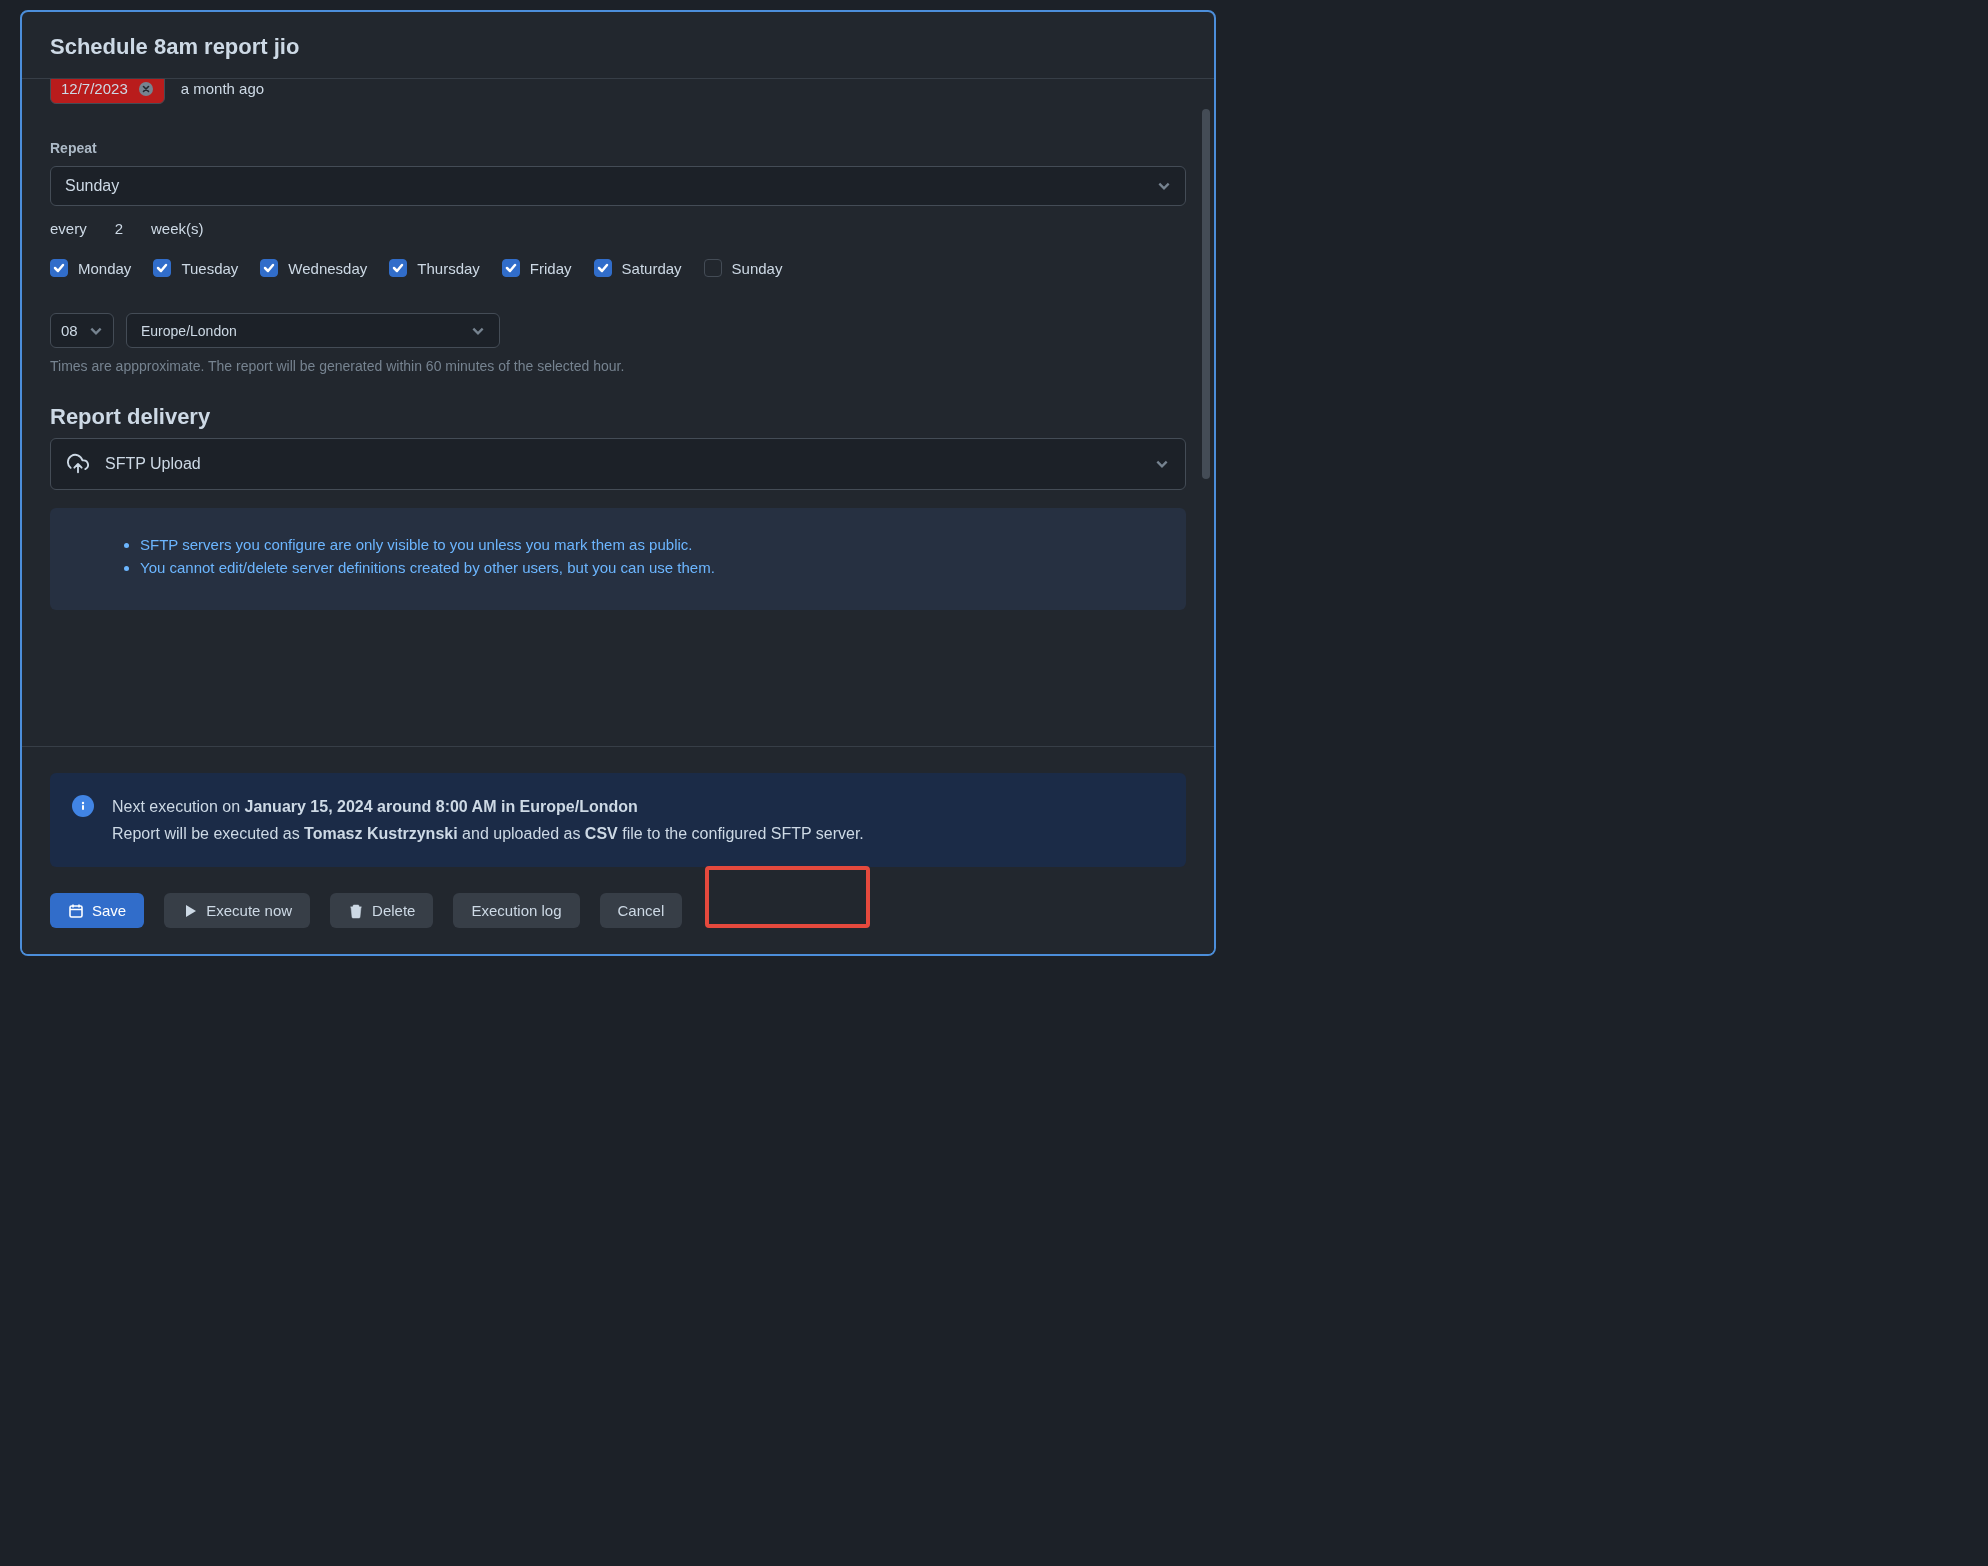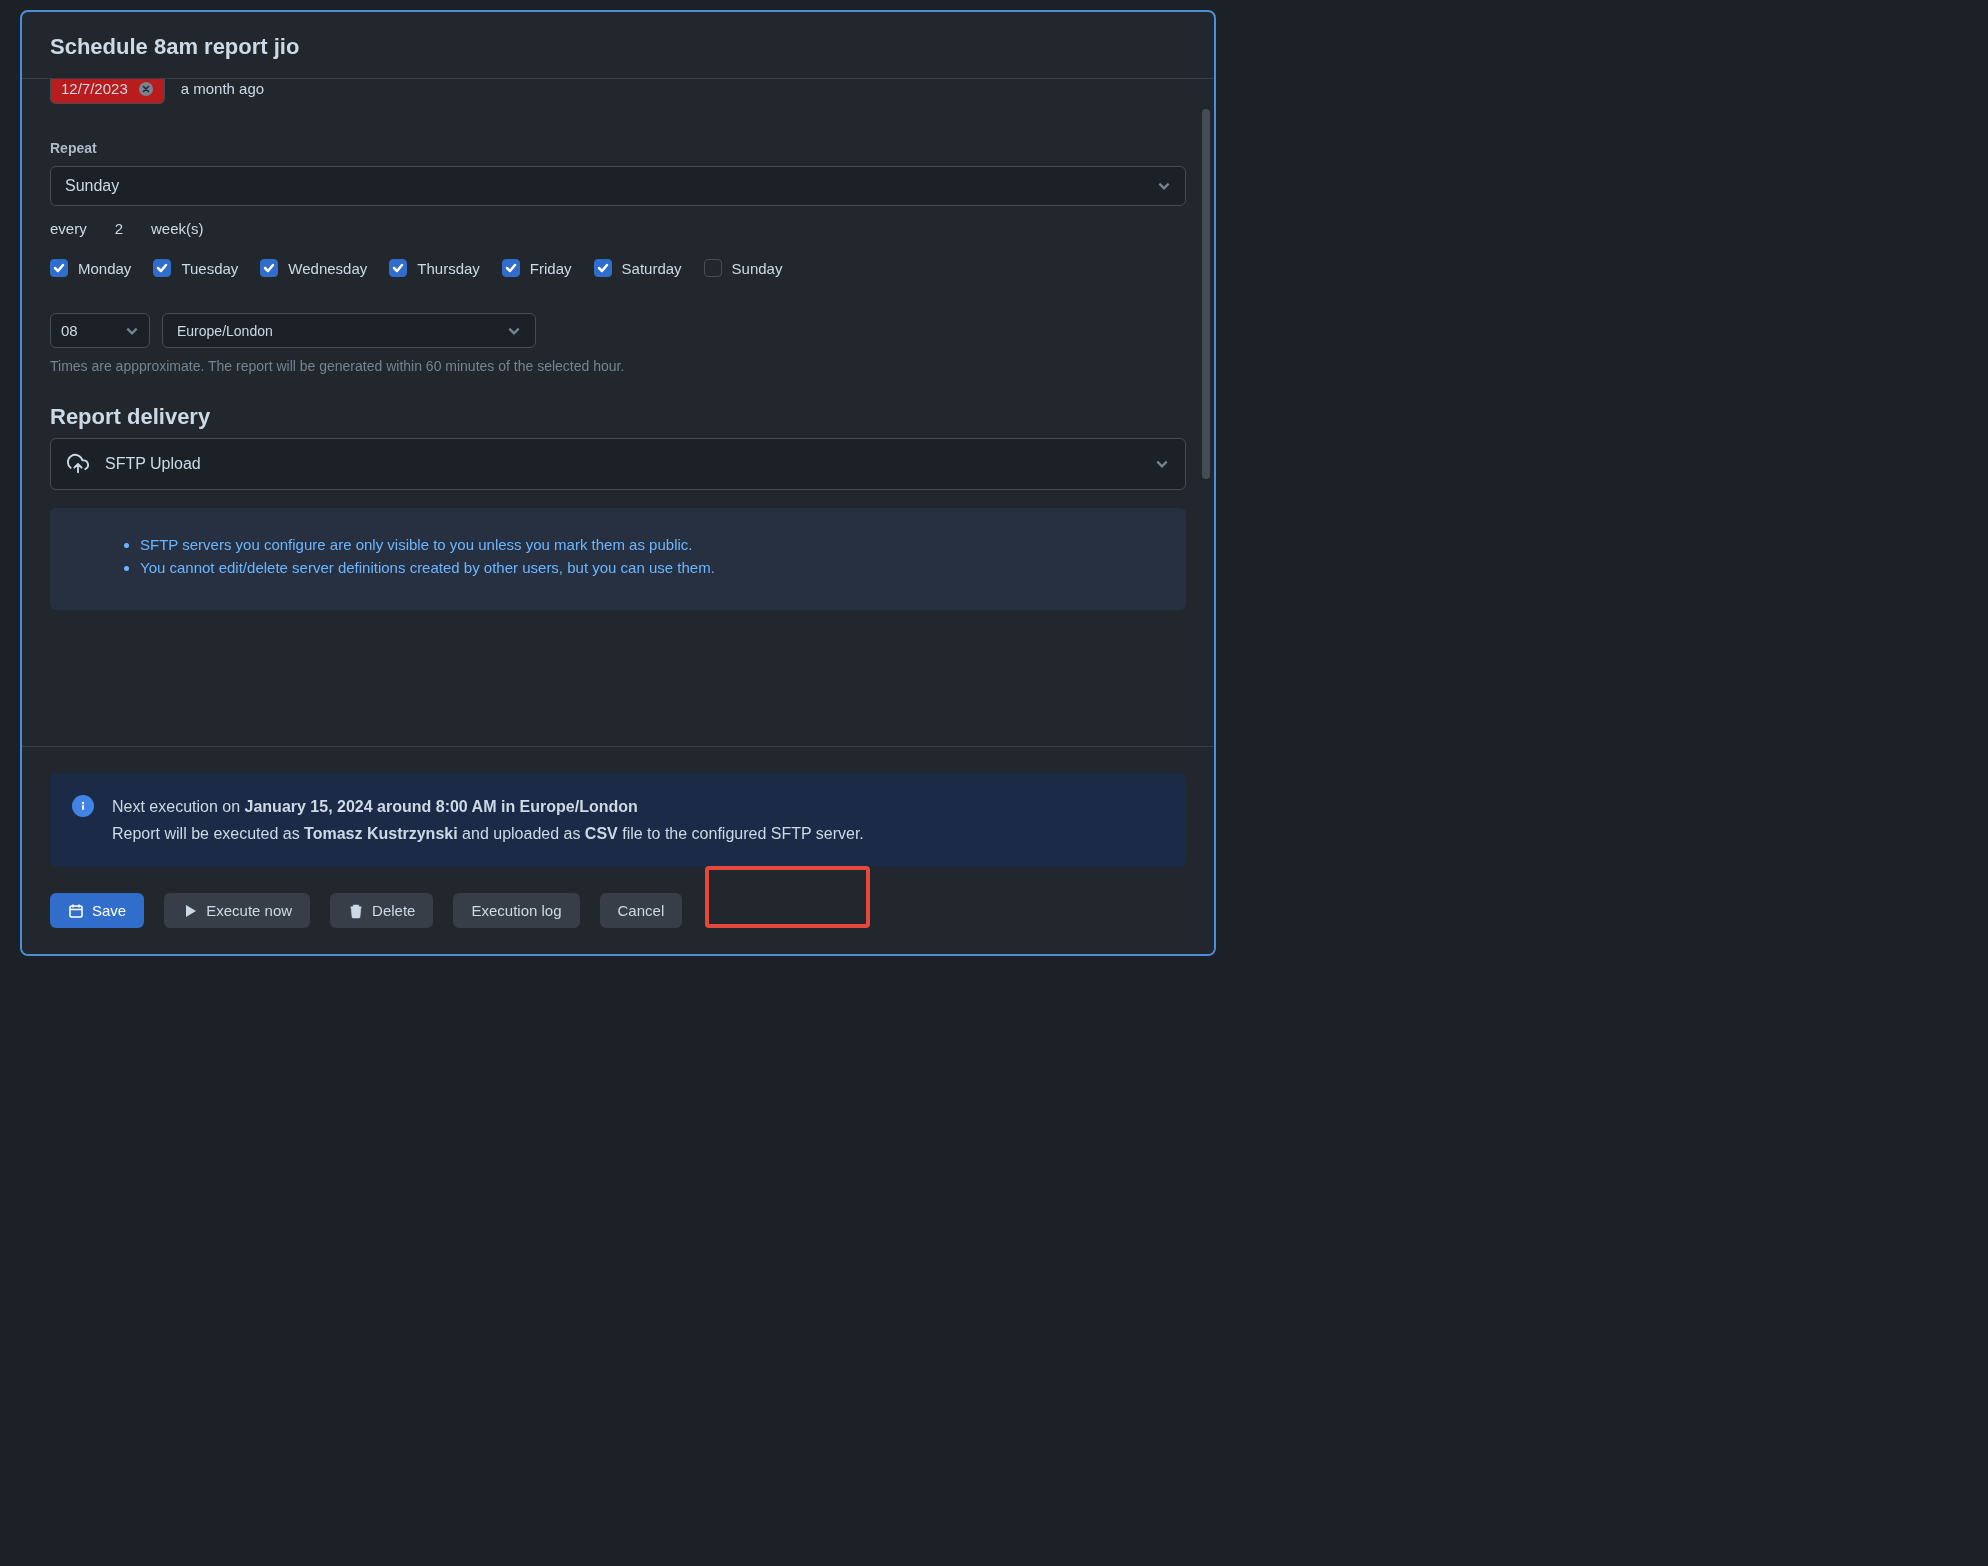--- a/index.html
+++ b/index.html
@@ -81,21 +81,21 @@
     border: 1px solid #444c56;
     border-radius: 6px;
     padding: 10px 14px;
     color: #cdd9e5;
     font-size: 16px;
     display: flex;
     align-items: center;
     justify-content: space-between;
     cursor: pointer;
   }
-  .select.small { width: 100px; padding: 8px 10px; font-size: 15px; }
+  .select.small { width: 64px; padding: 8px 10px; font-size: 15px; }
   .select.med { width: 374px; padding: 4px 14px; font-size: 14px; }
   .chevron {
     width: 14px; height: 14px;
     color: #768390;
   }
   .every-row {
     display: flex;
     align-items: center;
     gap: 14px;
     margin-top: 14px;

